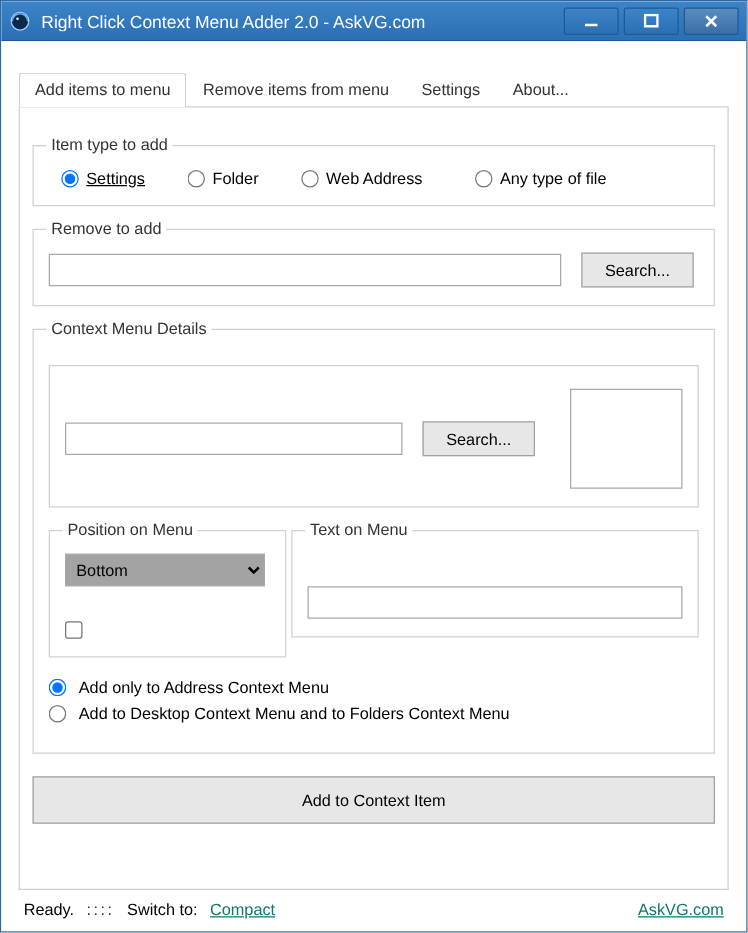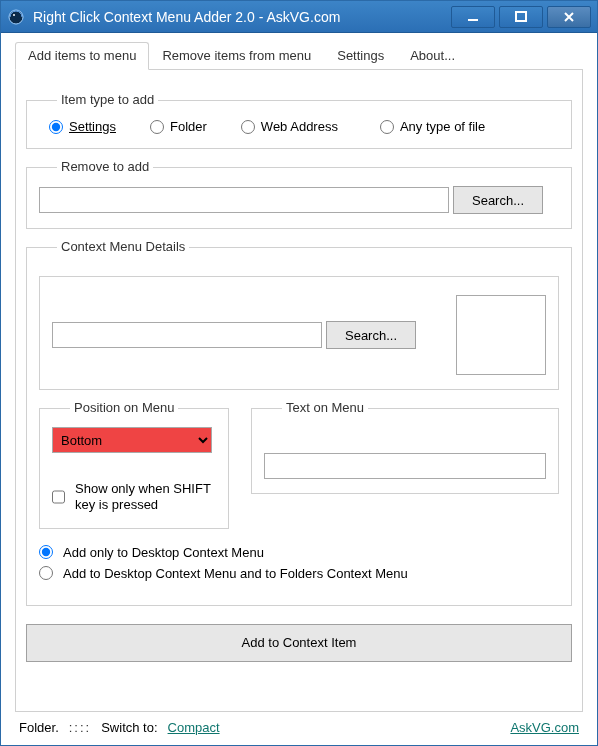--- a/index.html
+++ b/index.html
@@ -43,21 +43,21 @@
     border-radius: 2px;
     display:flex; align-items:center; justify-content:center;
     cursor: default;
   }
   .winbtn.close { background: linear-gradient(to bottom,#5a8cc0,#3a6fa6); }
   .winbtn svg { display:block; }
 
   
   .client {
     background: #fff;
-    padding: 8px 8px 0 8px;
+    padding: 24px 8px 0 8px;
     height: calc(100% - 32px);
     display:flex; flex-direction:column;
   }
 
   
   .tab-row {
     display:flex;
     align-items:flex-end;
     border-bottom: 1px solid #d0d0d0;
     margin-left: 6px;
@@ -97,21 +97,20 @@
     position: relative;
   }
   .group > .legend {
     position: absolute;
     top: -9px;
     left: 10px;
     background: #fff;
     padding: 0 4px;
     font-size: 13px;
     color: #333;
-    margin-left: 20px;
   }
   .group.inner {
     margin-top: 10px;
   }
 
   .radio-row {
     display:flex;
     gap: 0;
     align-items:center;
     padding-left: 10px;
@@ -121,21 +120,21 @@
     font-size: 13px;
     cursor: default;
   }
   .rgap1 { margin-right: 34px; }
   .rgap2 { margin-right: 34px; }
   .rgap3 { margin-right: 42px; }
   input[type=radio] { width:14px; height:14px; margin:0; }
   input[type=checkbox] { width:14px; height:14px; margin:0; }
   .u { text-decoration: underline; }
 
-  .row { display:flex; align-items:center; gap:4px; }
+  .row { display:flex; align-items:center; gap:16px; }
   .textbox {
     height: 26px;
     border: 1px solid #a9a9a9;
     background: #fff;
     padding: 2px 4px;
     font-family: inherit;
     font-size: 13px;
   }
   .btn {
     height: 28px;
@@ -149,29 +148,29 @@
   }
   .btn.big {
     width: 100%;
     height: 38px;
     background: #e7e7e7;
   }
 
   select.combo {
     height: 26px;
     border: 1px solid #a9a9a9;
-    background: #ef4444;
+    background: #a3a3a3;
     font-family: inherit;
     font-size: 13px;
     padding: 0 4px;
     width: 160px;
   }
 
   .two-col {
-    display:flex; gap: 22px; align-items:flex-start;
+    display:flex; gap: 4px; align-items:flex-start;
   }
   .two-col > .group { flex:1; margin-top:0; }
   .preview-box {
     width: 90px; height: 80px;
     border: 1px solid #a9a9a9;
     background:#fff;
     margin-left: auto;
   }
 
   .opt-radio { display:flex; align-items:center; gap:10px; margin:6px 0; }
@@ -277,49 +276,48 @@
       </div>
 
       <div class="two-col" style="margin-top:14px;">
         <div class="group" style="margin:0; flex:0 0 190px;">
           <span class="legend">Position on Menu</span>
           <select class="combo">
             <option>Bottom</option>
           </select>
           <div class="shift-row" style="margin-top:28px;">
             <input type="checkbox" style="">
-            <span class="lbl">Show only when SHIFT key is pressed</span>
           </div>
         </div>
 
         <div class="group" style="margin:0; flex:1;">
           <span class="legend">Text on Menu</span>
           <div style="height:26px;"></div>
           <input class="textbox" style="width: 100%;" type="text" value="">
         </div>
       </div>
 
       <div style="margin-top:16px;">
         <div class="opt-radio">
           <input type="radio" name="scope" checked="" style="">
-          <span>Add only to Desktop Context Menu</span>
+          <span>Add only to Address Context Menu</span>
         </div>
         <div class="opt-radio">
           <input type="radio" name="scope" style="">
           <span>Add to Desktop Context Menu and to Folders Context Menu</span>
         </div>
       </div>
     </div>
 
     
     <button class="btn big">Add to Context Item</button>
 
   </div>
 
   <div class="status">
-    <span>Folder.</span>
+    <span>Ready.</span>
     <span class="sep">::::</span>
     <span>Switch to:</span>
     <span class="link">Compact</span>
     <span class="right link">AskVG.com</span>
   </div>
 
 </div>
 
 </body></html>

